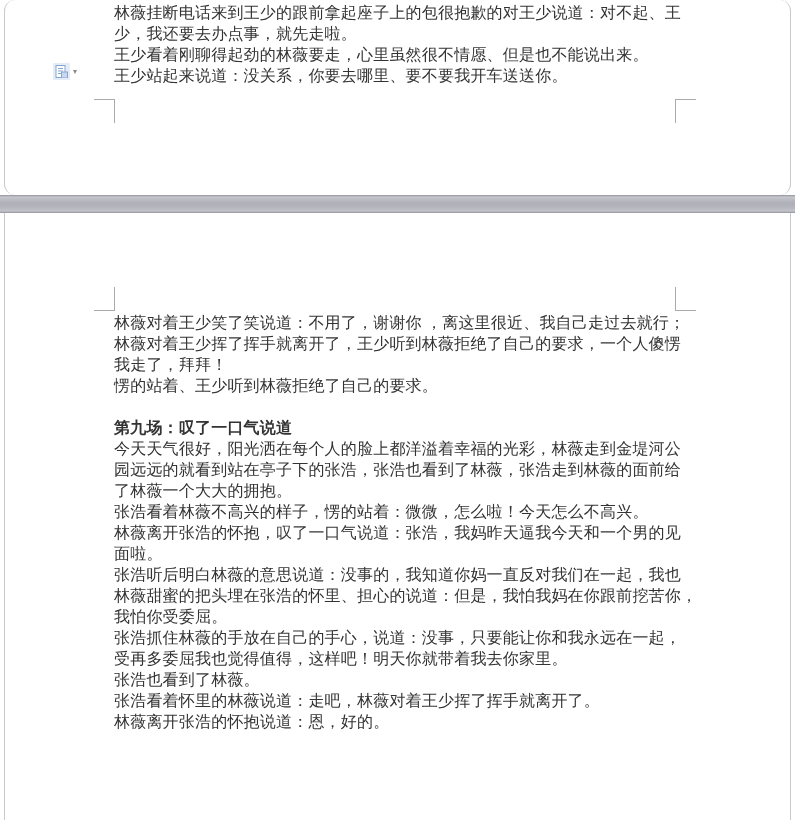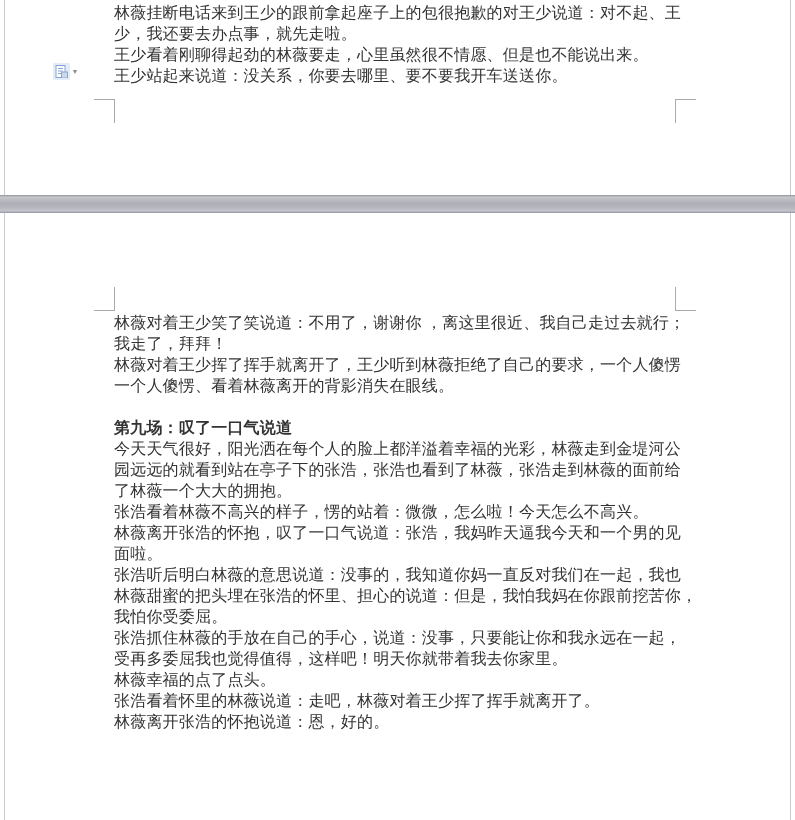--- a/index.html
+++ b/index.html
@@ -6,21 +6,21 @@
   body{
     width:795px;height:820px;position:relative;overflow:hidden;
     background:#ffffff;
     font-family:"Liberation Serif","DejaVu Serif",serif;
   }
   .page{
     position:absolute;left:4px;width:785px;background:#ffffff;
     border-left:1px solid var(--border,#c9c9ce);
     border-right:1px solid var(--border,#c9c9ce);
   }
-  .page-1{top:0;height:195px;}
+  .page-1{top:0;height:195px;border-radius:11px;}
   .page-2{top:213px;height:607px;}
   .page-separator{
     position:absolute;left:0;top:195px;width:795px;height:18px;
     background:linear-gradient(to bottom,
       #90939c 0px,#c6c7cd 2px,#aeafb8 8px,#b3b4bc 12px,#c3c4ca 16px,#90939c 18px);
   }
   .textcol{position:absolute;left:109px;width:578px;}
   .p1-text{top:2px;}
   .p2-text{top:99px;}
   .line{
@@ -77,35 +77,35 @@
     <div class="mark mark-br"></div>
   </div>
 
   <div class="page-separator"></div>
 
   <div class="page page-2">
     <div class="mark mark-tl"></div>
     <div class="mark mark-tr"></div>
     <div class="textcol p2-text" id="p2-lines">
         <div class="line">林薇对着王少笑了笑说道：不用了，谢谢你 ，离这里很近、我自己走过去就行；</div>
+        <div class="line">林薇对着王少挥了挥手就离开了，王少听到林薇拒绝了自己的要求，一个人傻愣</div>
         <div class="line">我走了，拜拜！</div>
-        <div class="line">林薇对着王少挥了挥手就离开了，王少听到林薇拒绝了自己的要求，一个人傻愣</div>
-        <div class="line">一个人傻愣、看着林薇离开的背影消失在眼线。</div>
+        <div class="line">愣的站着、王少听到林薇拒绝了自己的要求。</div>
         <div class="line blank"></div>
         <div class="line heading">第九场：叹了一口气说道</div>
         <div class="line">今天天气很好，阳光洒在每个人的脸上都洋溢着幸福的光彩，林薇走到金堤河公</div>
         <div class="line">园远远的就看到站在亭子下的张浩，张浩也看到了林薇，张浩走到林薇的面前给</div>
         <div class="line">了林薇一个大大的拥抱。</div>
         <div class="line">张浩看着林薇不高兴的样子，愣的站着：微微，怎么啦！今天怎么不高兴。</div>
         <div class="line">林薇离开张浩的怀抱，叹了一口气说道：张浩，我妈昨天逼我今天和一个男的见</div>
         <div class="line">面啦。</div>
         <div class="line">张浩听后明白林薇的意思说道：没事的，我知道你妈一直反对我们在一起，我也</div>
         <div class="line">林薇甜蜜的把头埋在张浩的怀里、担心的说道：但是，我怕我妈在你跟前挖苦你，</div>
         <div class="line">我怕你受委屈。</div>
         <div class="line">张浩抓住林薇的手放在自己的手心，说道：没事，只要能让你和我永远在一起，</div>
         <div class="line">受再多委屈我也觉得值得，这样吧！明天你就带着我去你家里。</div>
-        <div class="line">林薇幸福的点了点头。</div>
+        <div class="line">张浩也看到了林薇。</div>
         <div class="line">张浩看着怀里的林薇说道：走吧，林薇对着王少挥了挥手就离开了。</div>
         <div class="line">林薇离开张浩的怀抱说道：恩，好的。</div>
       </div>
   </div>
 
 </div>
 
 </body></html>

